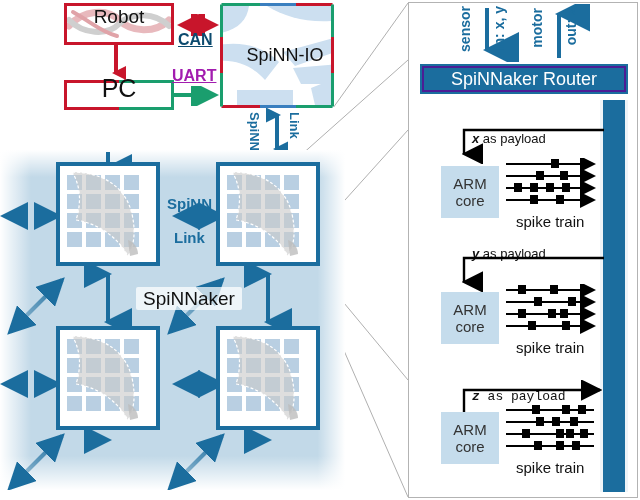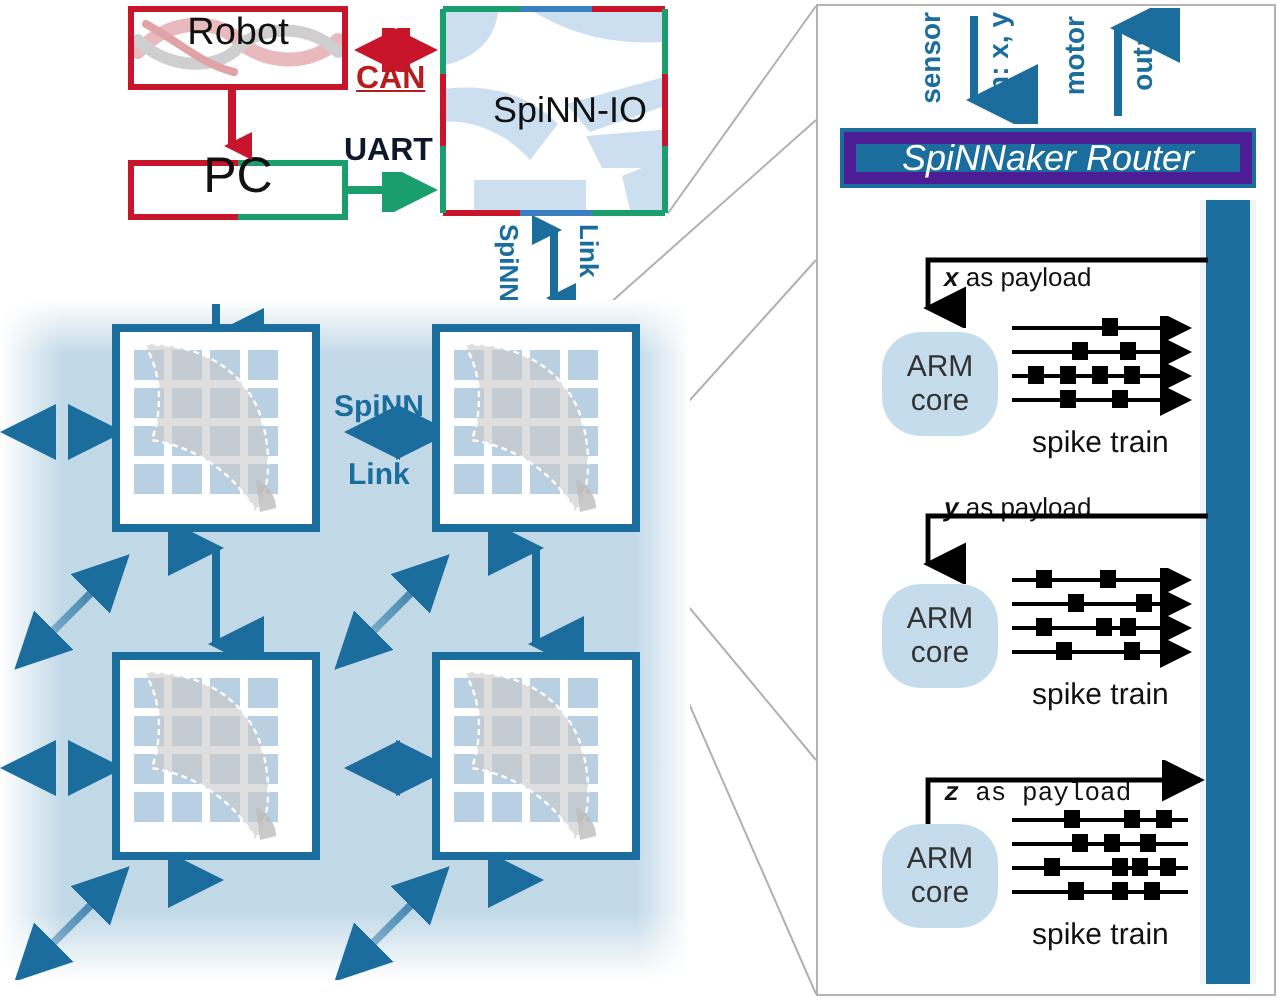--- a/index.html
+++ b/index.html
@@ -21,45 +21,45 @@
   #pc-box-green{left:119px;top:80px;width:55px;height:30px;box-sizing:border-box;
      border-top:3px solid #1a9e6e;border-right:3px solid #1a9e6e;border-bottom:3px solid #1a9e6e;}
   #pc-label{left:64px;top:80px;width:110px;height:16px;display:flex;align-items:center;justify-content:center;
      font-size:25px;color:#111;text-align:right;}
 
   #io-box{left:220px;top:3px;width:114px;height:105px;background:#fff;box-sizing:border-box;}
   #io-art{position:absolute;left:3px;top:3px;right:3px;bottom:3px;overflow:hidden;}
   #io-label{left:228px;top:3px;width:114px;height:105px;display:flex;align-items:center;justify-content:center;
      font-size:18px;color:#111;}
 
-  .can-lbl{font-size:16px;font-weight:bold;color:#b91c1c;text-decoration:underline;}
-  .uart-lbl{font-size:16px;font-weight:bold;color:#0f172a;}
+  .can-lbl{font-size:16px;font-weight:bold;color:#0c4a6e;text-decoration:underline;}
+  .uart-lbl{font-size:16px;font-weight:bold;color:#a21caf;text-decoration:underline;}
   .spinnlink-lbl{font-size:13px;font-weight:bold;color:#1b6d9e;}
 
   
   #board{left:0px;top:150px;width:345px;height:340px;
      background:
        linear-gradient(to right, rgba(255,255,255,1) 0%, rgba(255,255,255,0) 9%, rgba(255,255,255,0) 92%, rgba(255,255,255,1) 100%),
        linear-gradient(to bottom, rgba(255,255,255,1) 0%, rgba(255,255,255,0) 8%, rgba(255,255,255,0) 90%, rgba(255,255,255,1) 100%),
        #c2d9e8;}
   .chip{position:absolute;border:4px solid #1b6d9e;background:#fff;box-sizing:border-box;}
   .chip-inner{position:absolute;left:0;top:0;width:100%;height:100%;overflow:hidden;}
   #spinnaker-tag{font-size:19px;color:#111;background:rgba(255,255,255,0.72);padding:2px 7px;border-radius:2px;}
 
   
   #panel{left:408px;top:2px;width:230px;height:496px;border:1px solid #b3b3b3;background:#fff;box-sizing:border-box;}
   #router-bar{left:420px;top:64px;width:208px;height:30px;background:#1b6d9e;box-sizing:border-box;
       border:2px solid #1b6d9e;display:flex;align-items:center;justify-content:center;}
-  #router-bar .inner{width:100%;height:100%;border:6px solid #4c1d95;box-sizing:border-box;
-      display:flex;align-items:center;justify-content:center;color:#fff;font-size:18px;font-style:italic;}
+  #router-bar .inner{width:100%;height:100%;border:2px solid #4c1d95;box-sizing:border-box;
+      display:flex;align-items:center;justify-content:center;color:#fff;font-size:18px;}
   #router-col{left:600px;top:100px;width:22px;height:392px;background:#1b6d9e;
       border-left:3px solid #eef4f8;border-right:3px solid #eef4f8;box-sizing:content-box;}
   .armcore{position:absolute;width:58px;height:52px;background:#c5dcec;
       display:flex;flex-direction:column;align-items:center;justify-content:center;
-      font-size:15px;color:#333;line-height:1.15;border-radius:19px;}
+      font-size:15px;color:#333;line-height:1.15;}
   .payload-lbl{font-size:13px;color:#111;margin-top:20px;}
   .payload-lbl i{font-weight:bold;font-style:italic;}
   .spiketrain-lbl{font-size:15px;color:#111;}
   .dir-lbl{font-size:14px;font-weight:bold;color:#1b6d9e;}
   svg{display:block;}
 </style>
 </head>
 <body>
 
 <div id="stage">
@@ -327,20 +327,21 @@
         </g>
         <path d="M12,6 C44,6 66,22 72,48 C76,66 74,80 68,90 C58,72 40,58 16,54 C22,36 20,18 12,6 Z" fill="#c9c9c9" fill-opacity="0.62" stroke="#ffffff" stroke-width="1.2" stroke-dasharray="3,2"></path>
         <path d="M68,74 C74,76 78,82 78,88 L70,90 Z" fill="#bdbdbd" fill-opacity="0.8"></path>
       </svg>
     </div>
   </div>
 
   <div class="lbl spinnlink-lbl" style="left:167px;top:196px;font-size:15px;">SpiNN</div>
   <div class="lbl spinnlink-lbl" style="left:174px;top:230px;font-size:15px;">Link</div>
 
+  <div class="lbl" id="spinnaker-tag" style="left:136px;top:287px;">SpiNNaker</div>
 
   <div class="abs" id="panel"></div>
 
   <svg class="abs" style="left:470px;top:4px;width:120px;height:58px;">
     <defs>
       <marker id="bD2" markerWidth="9" markerHeight="9" refX="4.5" refY="8" orient="auto">
         <polygon points="0,0 9,0 4.5,9" fill="#1b6d9e"></polygon>
         </marker>
       <marker id="bU2" markerWidth="9" markerHeight="9" refX="4.5" refY="1" orient="auto">
         <polygon points="0,9 9,9 4.5,0" fill="#1b6d9e"></polygon>

